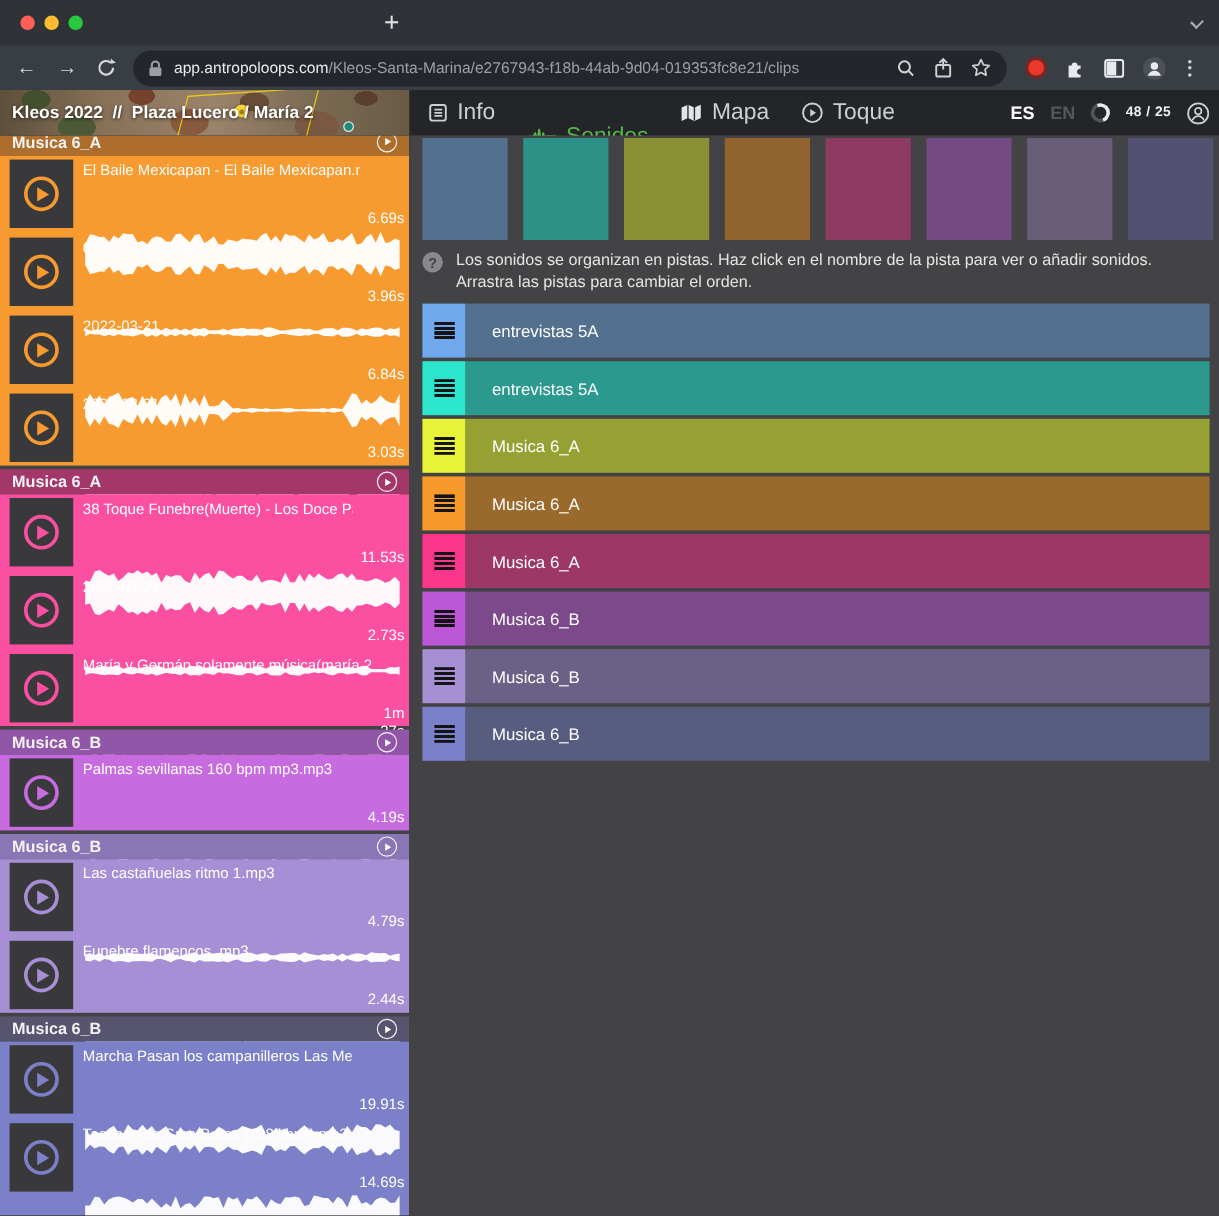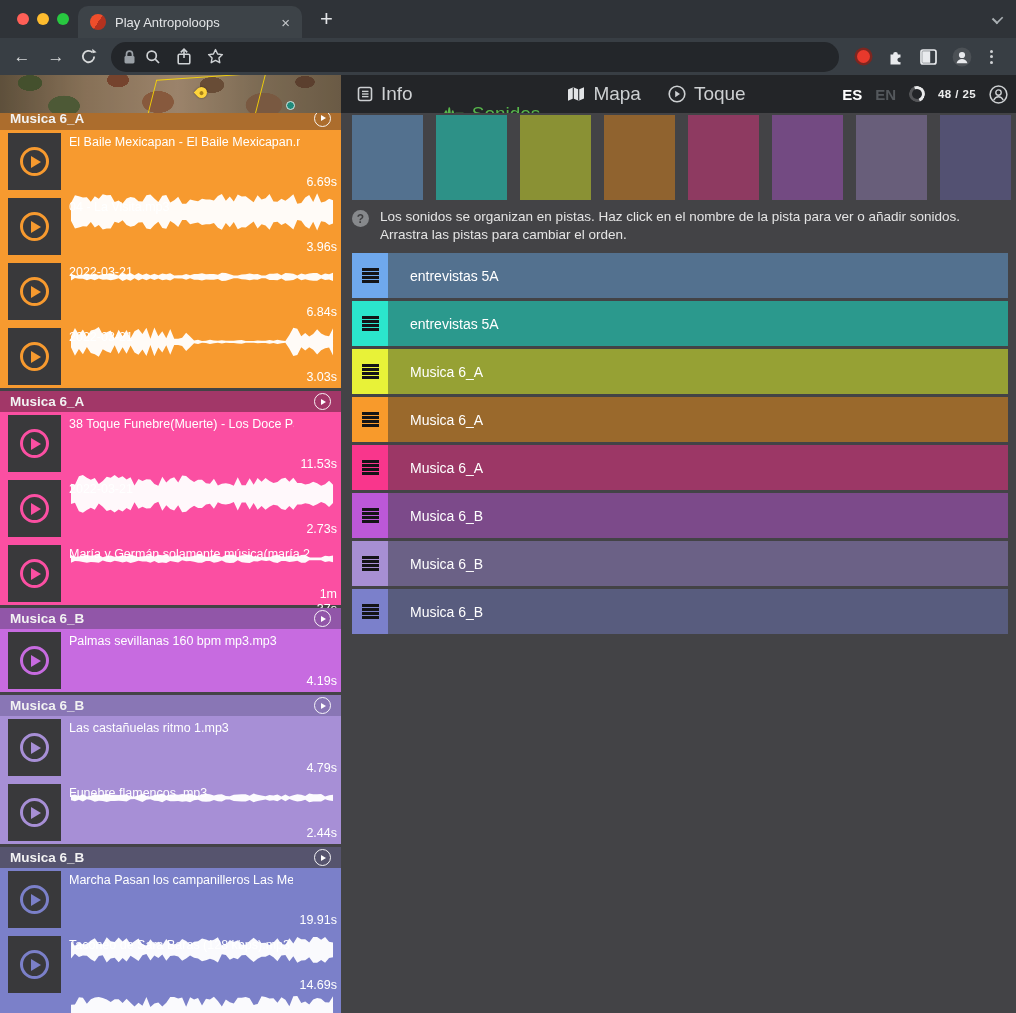--- a/index.html
+++ b/index.html
@@ -102,41 +102,37 @@
 <body>
 
 <div id="app">
 
   <div class="tabstrip">
     <div class="lights" id="lights">
         <span class="light" style="background: rgb(255, 95, 87);"></span>
         <span class="light" style="background: rgb(254, 188, 46);"></span>
         <span class="light" style="background: rgb(40, 200, 64);"></span>
       </div>
-    <div class="tab">
-      <span class="favicon"></span>
-      <span class="tab-title">Play Antropoloops</span>
-      <span class="tab-close">×</span>
-    </div>
     <span class="newtab">+</span>
     <span class="strip-chevron"></span>
   </div>
 
   <div class="toolbar">
     <span class="navbtn">←</span>
     <span class="navbtn">→</span>
     <svg class="i" width="17" height="17" viewBox="0 0 17 17">
         <path d="M14.2 8.5a5.7 5.7 0 11-1.7-4.05" fill="none" stroke="#d7d9da" stroke-width="1.8"></path>
         <polygon points="12.2,0.8 12.6,5.2 16.6,4.2" fill="#d7d9da"></polygon>
       </svg>
     <div class="urlpill">
       <svg class="i" width="11" height="14" viewBox="0 0 11 14">
           <rect x="0.5" y="6" width="10" height="7.4" rx="1.4" fill="#9aa0a6"></rect>
           <path d="M2.5 6V4.2a3 3 0 016 0V6" fill="none" stroke="#9aa0a6" stroke-width="1.7"></path>
         </svg>
+      <span class="url-text"><span class="domain">app.antropoloops.com</span><span class="path">/Kleos-Santa-Marina/e2767943-f18b-44ab-9d04-019353fc8e21/clips</span></span>
       <span class="pill-icons">
         <svg class="i" width="16" height="16" viewBox="0 0 16 16">
             <circle cx="6.7" cy="6.7" r="4.6" fill="none" stroke="#cfd2d5" stroke-width="1.7"></circle>
             <line x1="10.2" y1="10.2" x2="14" y2="14" stroke="#cfd2d5" stroke-width="1.7"></line>
           </svg>
         <svg class="i" width="16" height="17" viewBox="0 0 16 17">
             <rect x="2.2" y="6.2" width="11.6" height="9.6" rx="1.4" fill="none" stroke="#cfd2d5" stroke-width="1.6"></rect>
             <line x1="8" y1="1.6" x2="8" y2="10" stroke="#cfd2d5" stroke-width="1.6"></line>
             <polyline points="4.8,4.4 8,1.2 11.2,4.4" fill="none" stroke="#cfd2d5" stroke-width="1.6"></polyline>
           </svg>
@@ -166,20 +162,25 @@
         </span>
     </span>
   </div>
 
   <div class="appbar">
     <div class="banner">
       <div class="banner-shade"></div>
       <div class="poly"></div>
       <div class="pin"></div>
       <div class="tealdot"></div>
+      <div class="crumb">
+        <span>Kleos 2022</span>
+        <span>//</span>
+        <span>Plaza Lucero / María 2</span>
+      </div>
     </div>
     <nav class="appnav">
       <span class="nav-item">
         <svg class="i" width="16" height="16" viewBox="0 0 16 16">
             <rect x="1.5" y="1.5" width="13" height="13" rx="2" fill="none" stroke="#cdd0d2" stroke-width="1.6"></rect>
             <line x1="5" y1="5.4" x2="11.5" y2="5.4" stroke="#cdd0d2" stroke-width="1.4"></line>
             <line x1="5" y1="8" x2="11.5" y2="8" stroke="#cdd0d2" stroke-width="1.4"></line>
             <line x1="5" y1="10.6" x2="11.5" y2="10.6" stroke="#cdd0d2" stroke-width="1.4"></line>
           </svg>
         <span>Info</span>

